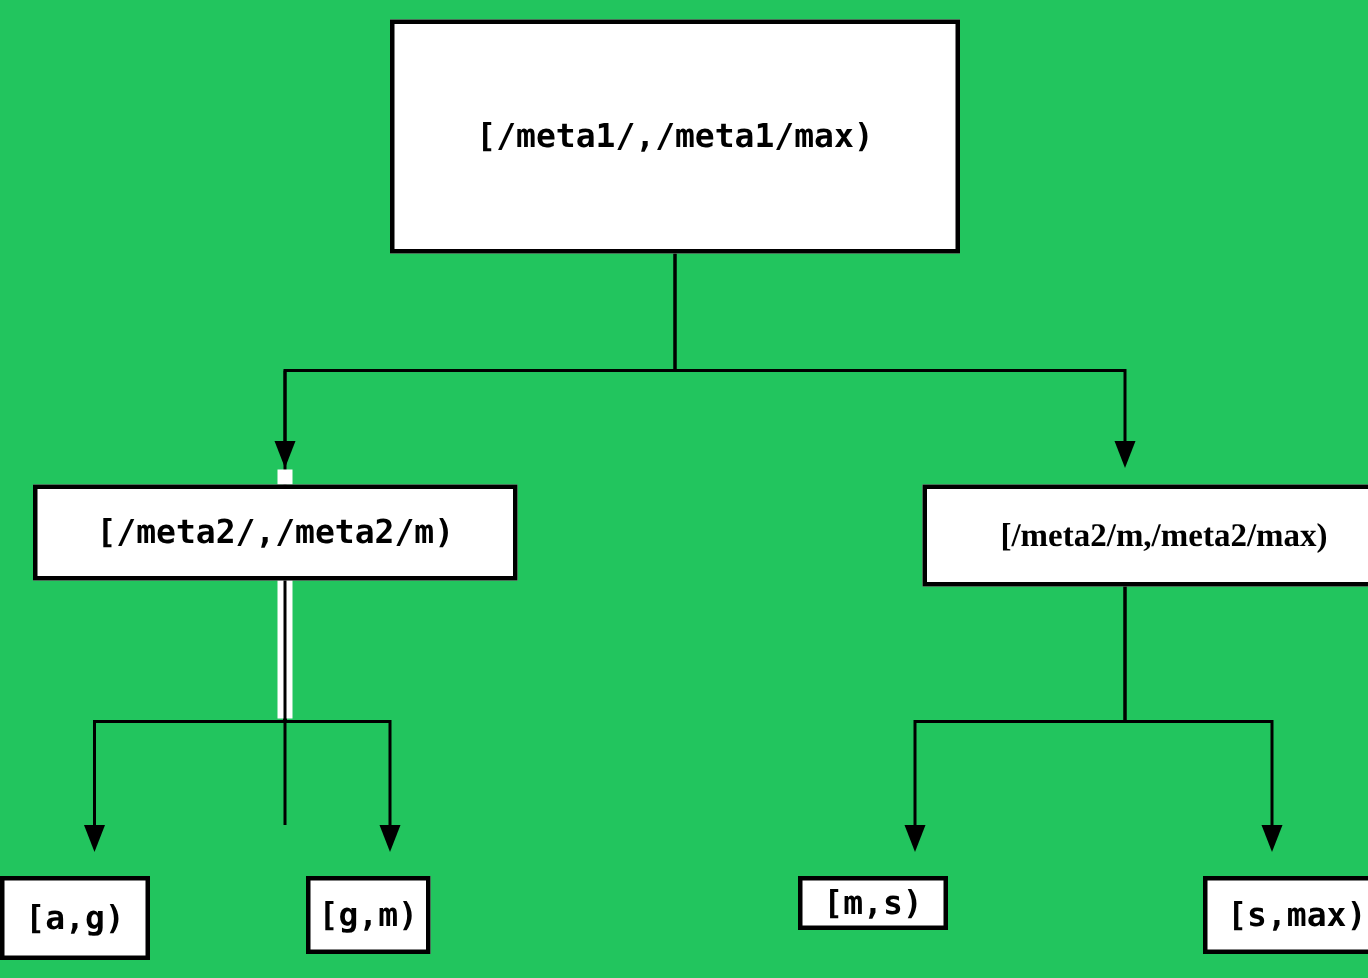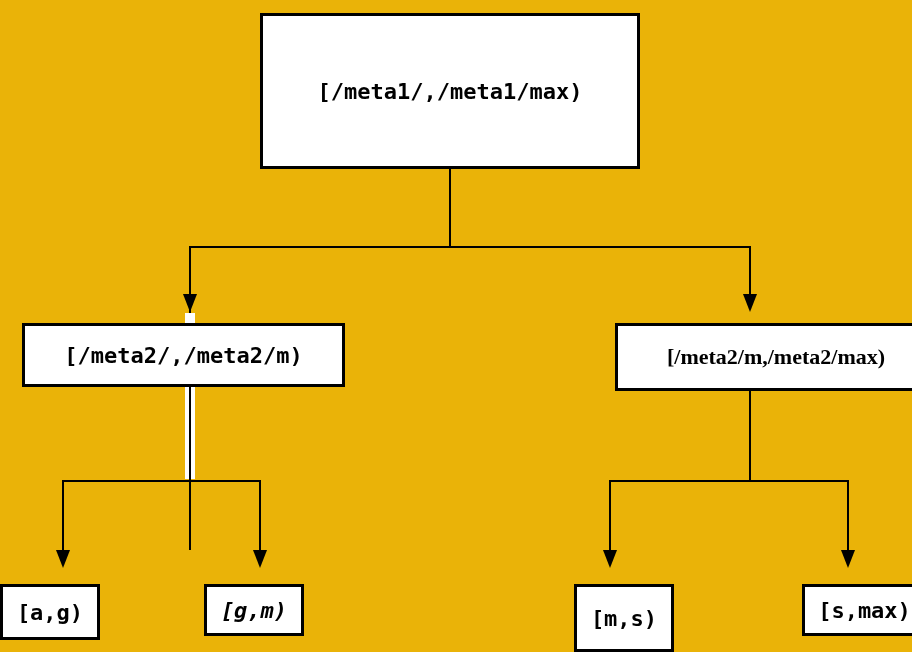--- a/index.html
+++ b/index.html
@@ -4,21 +4,21 @@
 <style>
   html, body {
     margin: 0;
     padding: 0;
     background: #ffffff;
   }
   .canvas {
     position: relative;
     width: 912px;
     height: 652px;
-    background: #eab308;
+    background: #22c55e;
     font-family: "DejaVu Sans Mono", "Liberation Mono", monospace;
     overflow: hidden;
   }
   .edges-layer {
     position: absolute;
     left: 0;
     top: 0;
     width: 912px;
     height: 652px;
   }
@@ -42,22 +42,22 @@
     justify-content: center;
     font-size: 22px;
     font-weight: bold;
     letter-spacing: 0;
     white-space: nowrap;
   }
   .node-root   { left: 260px; top: 13px;  width: 380px; height: 156px; }
   .node-n2l    { left: 22px;  top: 323px; width: 323px; height: 64px; }
   .node-n2r    { left: 615px; top: 323px; width: 322px; height: 68px; font-family: Liberation Serif, serif; }
   .node-leaf0  { left: 0;   top: 584px; width: 100px; height: 56px; }
-  .node-leaf1  { left: 204px; top: 584px; width: 100px; height: 52px; font-style: italic; }
-  .node-leaf2  { left: 574px; top: 584px; width: 100px; height: 68px; }
+  .node-leaf1  { left: 204px; top: 584px; width: 83px; height: 52px; }
+  .node-leaf2  { left: 532px; top: 584px; width: 100px; height: 36px; }
   .node-leaf3  { left: 779px; top: 584px; width: 125px; height: 52px; margin-left: 23px; }
 </style>
 </head>
 <body>
 
 <div class="canvas">
 
   <svg class="edges-layer" width="912" height="652" viewBox="0 0 912 652" xmlns="http://www.w3.org/2000/svg">
 
     <g>

